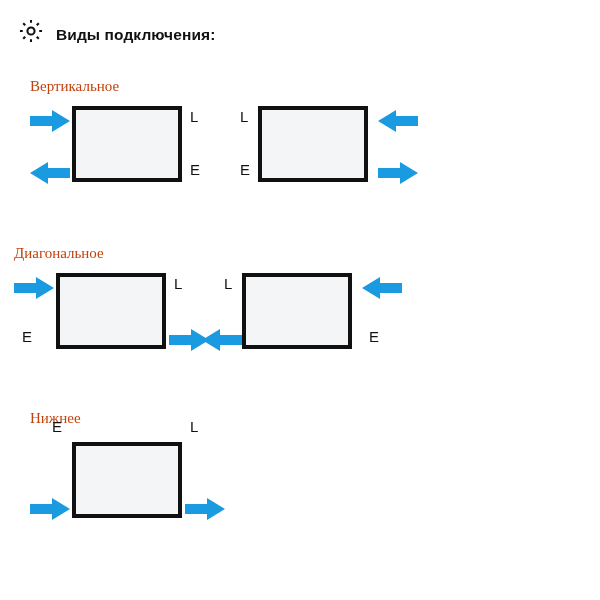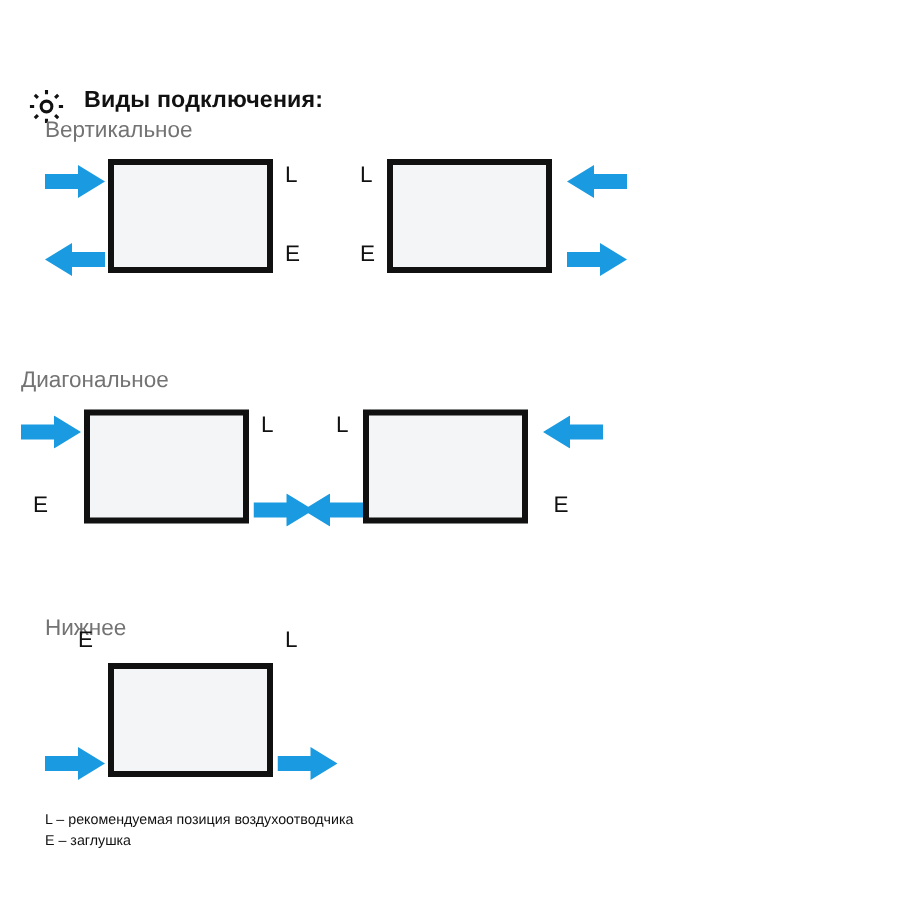--- a/index.html
+++ b/index.html
@@ -10,38 +10,39 @@
     color:#1a1a1a;
     position:relative;
     overflow:hidden;
   }
   .page{position:absolute;inset:0;}
 
   
   .header{
     position:absolute;
     left:18px; top:18px;
-    display:flex; align-items:flex-start; gap:12px;margin-top:40px;
+    display:flex; align-items:flex-end; gap:12px;
   }
   .gear-icon{width:26px;height:26px;display:block;}
   .header-title{
     font-size:15.5px;
     font-weight:bold;
     letter-spacing:.1px;
     color:#111;
   }
 
   
   .section{position:absolute;}
   .section-title{
     font-size:15px;
-    color:#737373;
+    color:#c2410c;
     position:absolute;
     left:0; top:0;
     white-space:nowrap;
+    font-family:Liberation Serif, serif;
   }
 
   .rad{
     position:absolute;
     background:#f4f5f6;
     border:4px solid #111;
     box-sizing:border-box;
   }
 
   .lbl{
@@ -165,18 +166,14 @@
         </svg>
     </div>
 
     <div class="arrow" style="left:155px; top:88px;">
       <svg width="40" height="22" viewBox="0 0 40 22">
           <path d="M0 6 h22 V0 l18 11 -18 11 V16 H0 Z" fill="#1a9ae0"></path>
         </svg>
     </div>
   </div>
 
-  <div class="notes">
-    <div>L – рекомендуемая позиция воздухоотводчика</div>
-    <div>E – заглушка</div>
-  </div>
 
 </div>
 
 </body></html>

